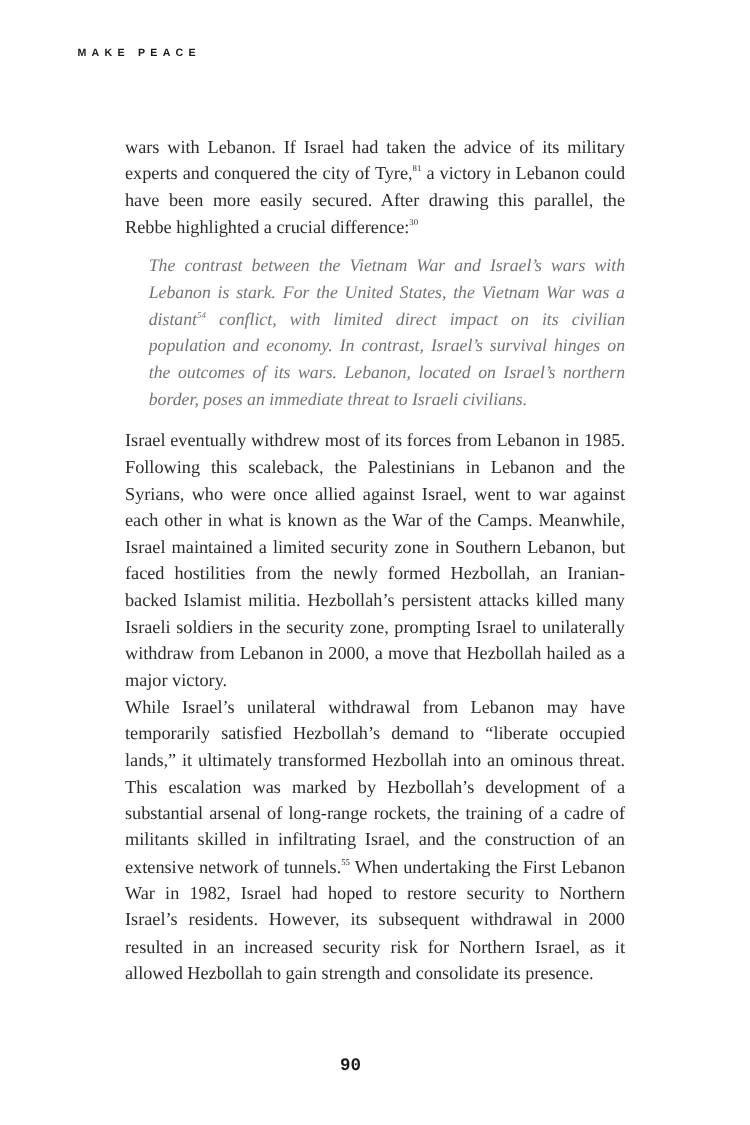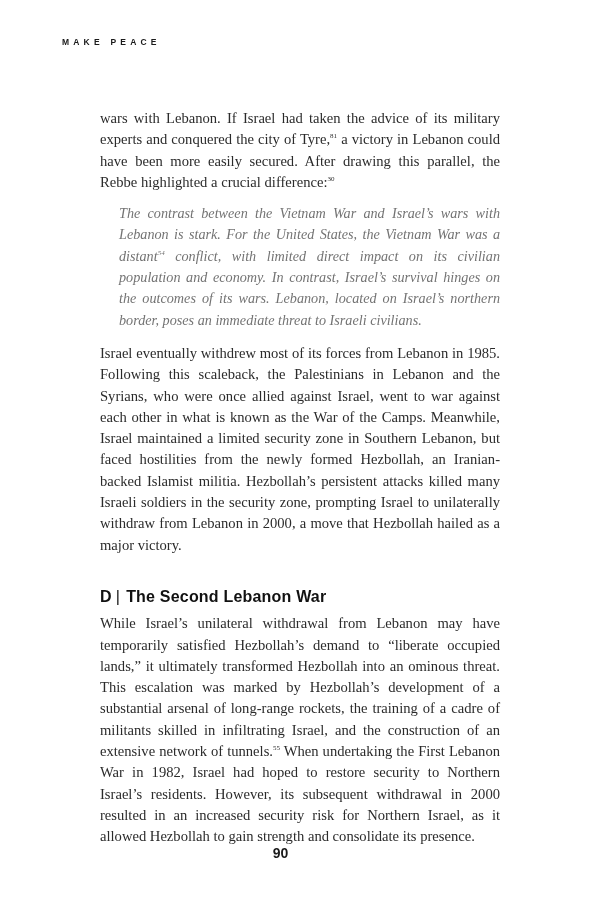--- a/index.html
+++ b/index.html
@@ -20,34 +20,33 @@
     font-size: 14.2px; line-height: 21.3px;
   }
   sup { font-size: 7px; line-height: 0; vertical-align: 6px; }
   .heading {
     font-family: "Liberation Sans", sans-serif; font-weight: bold;
     font-size: 16px; color: #111; margin: 30px 0 6px 0; letter-spacing: 0.2px;
   }
   .heading .bar { font-weight: normal; margin: 0 6px 0 4px; }
   .page-number {
     position: absolute; left: 0; width: 561px; top: 845px; text-align: center;
-    font-family: Liberation Sans, sans-serif; font-weight: bold;
+    font-family: Liberation Mono, monospace; font-weight: bold;
     font-size: 14px; color: #1a1a1a;
   }
 </style>
 </head>
 <body>
 
 <div class="running-head">MAKE PEACE</div>
 
 <div class="content">
   <p><span>wars with Lebanon. If Israel had taken the advice of its military experts and conquered the city of Tyre,</span><sup>81</sup><span> a victory in Lebanon could have been more easily secured. After drawing this parallel, the Rebbe highlighted a crucial difference:</span><sup>30</sup></p>
 
   <p class="quote"><span>The contrast between the Vietnam War and Israel’s wars with Lebanon is stark. For the United States, the Vietnam War was a distant</span><sup>54</sup><span> conflict, with limited direct impact on its civilian population and economy. In contrast, Israel’s survival hinges on the outcomes of its wars. Lebanon, located on Israel’s northern border, poses an immediate threat to Israeli civilians.</span></p>
 
   <p>Israel eventually withdrew most of its forces from Lebanon in 1985. Following this scaleback, the Palestinians in Lebanon and the Syrians, who were once allied against Israel, went to war against each other in what is known as the War of the Camps. Meanwhile, Israel maintained a limited security zone in Southern Lebanon, but faced hostilities from the newly formed Hezbollah, an Iranian-backed Islamist militia. Hezbollah’s persistent attacks killed many Israeli soldiers in the security zone, prompting Israel to unilaterally withdraw from Lebanon in 2000, a move that Hezbollah hailed as a major victory.</p>
 
-  <div class="heading"><span>D</span><span class="bar">|</span><span>The Second Lebanon War</span></div>
 
   <p><span>While Israel’s unilateral withdrawal from Lebanon may have temporarily satisfied Hezbollah’s demand to “liberate occupied lands,” it ultimately transformed Hezbollah into an ominous threat. This escalation was marked by Hezbollah’s development of a substantial arsenal of long-range rockets, the training of a cadre of militants skilled in infiltrating Israel, and the construction of an extensive network of tunnels.</span><sup>55</sup><span> When undertaking the First Lebanon War in 1982, Israel had hoped to restore security to Northern Israel’s residents. However, its subsequent withdrawal in 2000 resulted in an increased security risk for Northern Israel, as it allowed Hezbollah to gain strength and consolidate its presence.</span></p>
 </div>
 
 <div class="page-number">90</div>
 
 </body></html>

